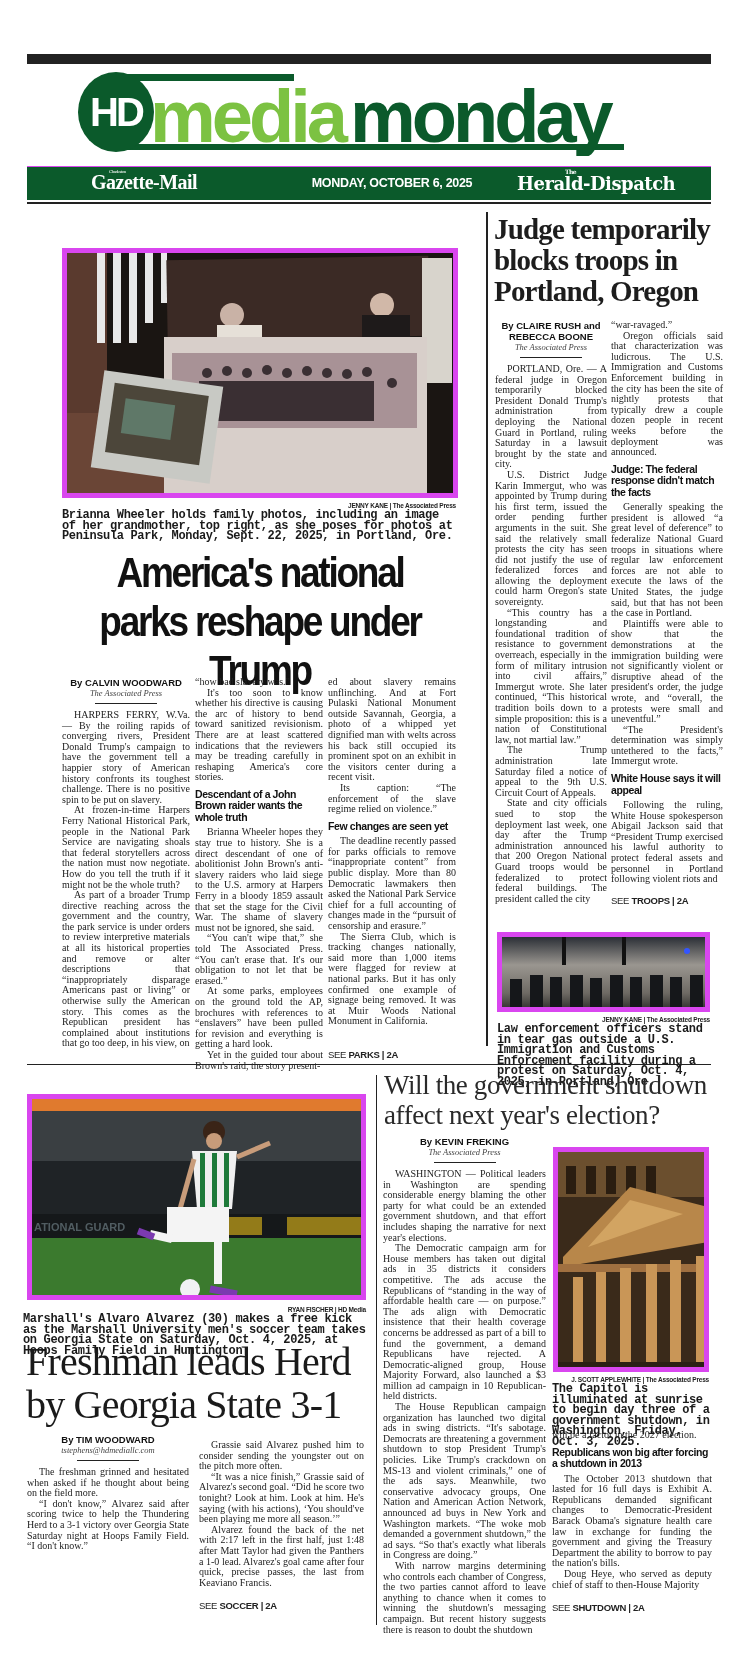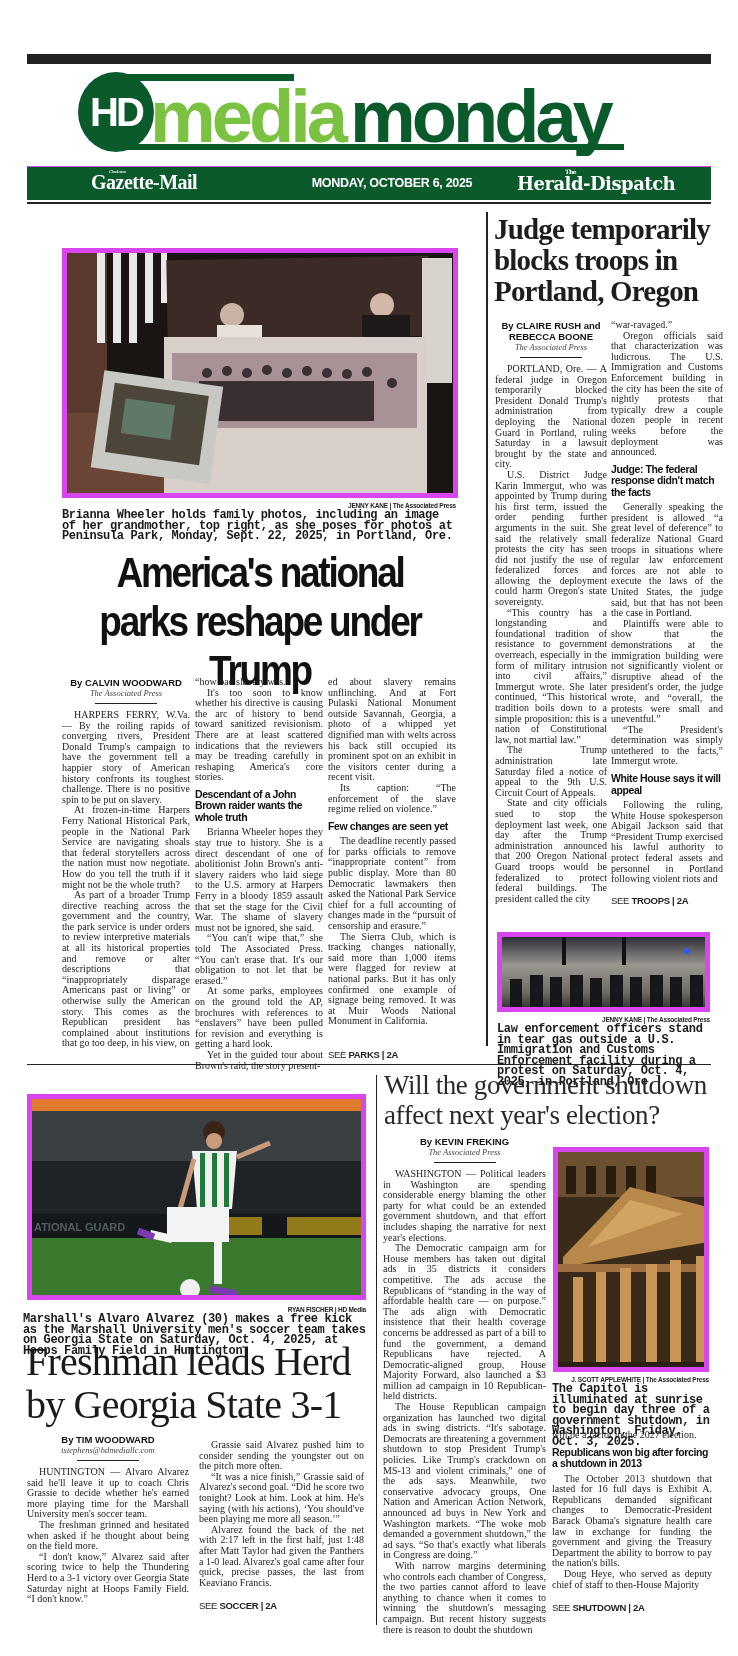--- a/index.html
+++ b/index.html
@@ -283,21 +283,20 @@
 </div>
 <div id="soccer-credit" class="abs credit">RYAN FISCHER | HD Media</div>
 <div id="soccer-cut" class="abs cutline">Marshall's Alvaro Alvarez (30) makes a free kick as the Marshall University men's soccer team takes on Georgia State on Saturday, Oct. 4, 2025, at Hoops Family Field in Huntington.</div>
 <div id="soccer-head" class="abs">Freshman leads Herd by Georgia State 3-1</div>
 
 <div id="soccer-col1" class="abs">
   <div class="byline">By TIM WOODWARD</div>
   <div class="byline-sub">tstephens@hdmediallc.com</div>
   <div class="byline-rule"></div>
   <div class="body-text">
-    <p>HUNTINGTON — Alvaro Alvarez said he'll leave it up to coach Chris Grassie to decide whether he's earned more playing time for the Marshall University men's soccer team.</p>
     <p>The freshman grinned and hesitated when asked if he thought about being on the field more.</p>
     <p>“I don't know,” Alvarez said after scoring twice to help the Thundering Herd to a 3-1 victory over Georgia State Saturday night at Hoops Family Field. “I don't know.”</p>
   </div>
 </div>
 <div id="soccer-col2" class="abs">
   <div class="body-text">
     <p>Grassie said Alvarez pushed him to consider sending the youngster out on the pitch more often.</p>
     <p>“It was a nice finish,” Grassie said of Alvarez's second goal. “Did he score two tonight? Look at him. Look at him. He's saying (with his actions), ‘You should've been playing me more all season.’”</p>
     <p>Alvarez found the back of the net with 2:17 left in the first half, just 1:48 after Matt Taylor had given the Panthers a 1-0 lead. Alvarez's goal came after four quick, precise passes, the last from Keaviano Francis.</p>
   </div>

